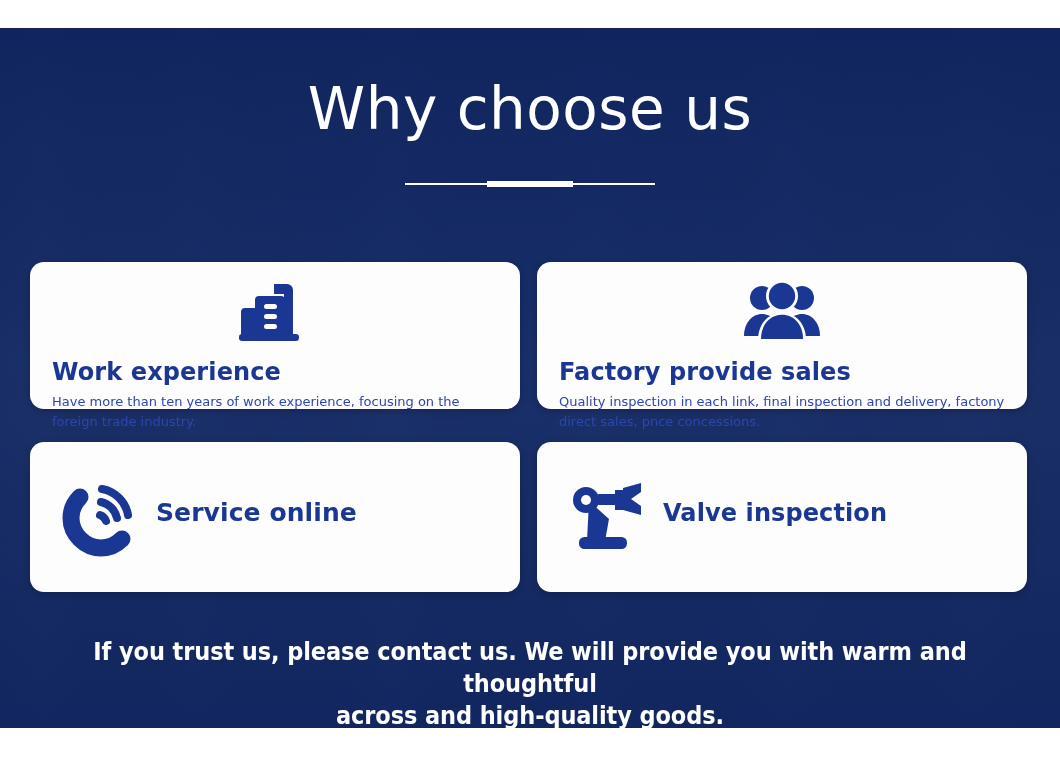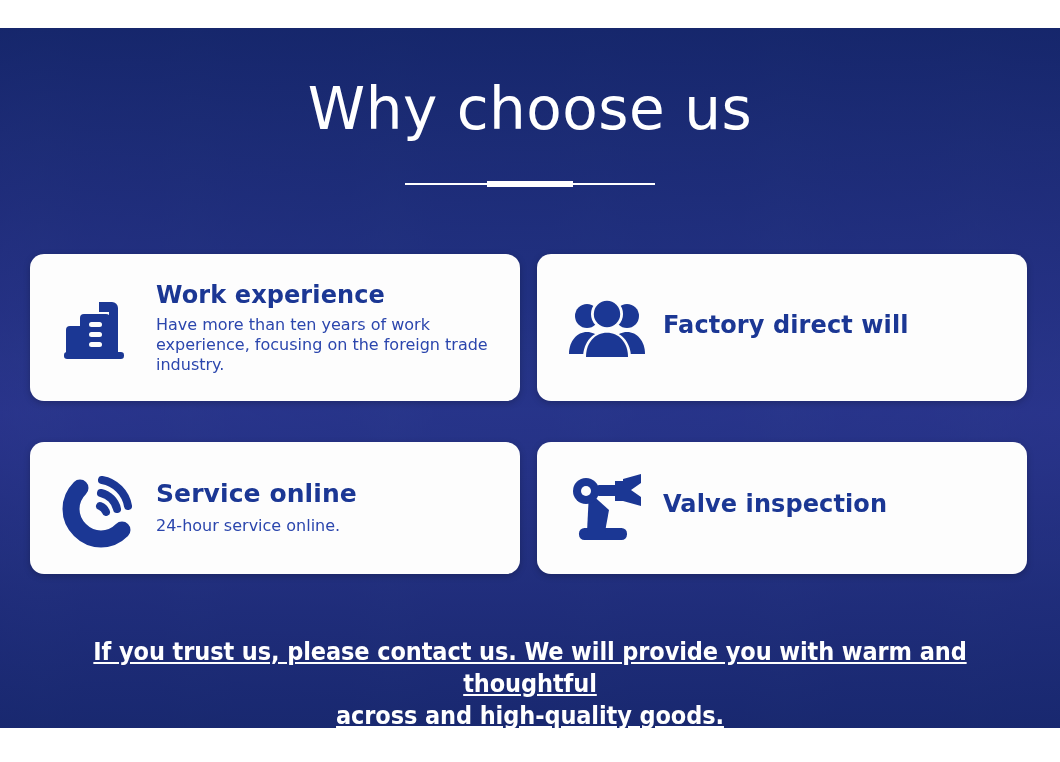--- a/index.html
+++ b/index.html
@@ -23,21 +23,21 @@
     overflow: hidden;
   }
 
   
   .blue-stage {
     position: absolute;
     left: 0;
     top: 28px;
     width: 1060px;
     height: 700px;
-    background: #8b5cf6;
+    background: #404040;
     overflow: hidden;
   }
 
   
   .bg-texture {
     position: absolute;
     inset: 0;
     opacity: 0.9;
     background:
       
@@ -143,22 +143,22 @@
     width: 490px;
     height: 147px;
     background: #fdfdfd;
     border-radius: 14px;
     box-shadow: 0 2px 7px rgba(0,0,0,0.22);
     display: flex;
     align-items: center;
     box-sizing: border-box;
     padding: 0 14px 0 22px;
   }
-  .card.r0 { top: 0; }
-  .card.r1 { top: 188px; height: 132px; }
+  .card.r0 { top: 8px; flex-direction: column; }
+  .card.r1 { top: 188px; height: 150px; }
   .card.c0 { left: 0; }
   .card.c1 { left: 507px; }
 
   .card-icon {
     flex: 0 0 auto;
     width: 96px;
     height: 96px;
     display: flex;
     align-items: center;
     justify-content: center;
@@ -176,21 +176,21 @@
     font-family: "DejaVu Sans", "Liberation Sans", sans-serif;
     font-size: 24px;
     line-height: 28px;
     font-weight: 700;
     color: #1b3794;
     letter-spacing: 0.1px;
   }
   .card-desc {
     margin: 0;
     font-family: "DejaVu Sans", "Liberation Sans", sans-serif;
-    font-size: 16px;
+    font-size: 13px;
     line-height: 20px;
     font-weight: 400;
     color: #2b46ad;
   }
   .card.r1 .card-title { margin-bottom: 8px; }
   .card.r1.c0 .card-title { font-size: 25px; }
 
   
   .footer-msg {
     position: absolute;
@@ -198,21 +198,21 @@
     top: 608px;
     width: 960px;
     text-align: center;
     font-family: "DejaVu Sans Condensed", "Liberation Sans Narrow", "Liberation Sans", sans-serif;
     font-size: 25px;
     line-height: 32px;
     font-weight: 700;
     color: #ffffff;
     letter-spacing: -0.1px;
   }
-  .footer-msg span { display: block; text-decoration: underline; }
+  .footer-msg span { display: block; }
 </style>
 </head>
 <body>
 
 <div id="banner">
 
   <div class="blue-stage">
 
     <div class="bg-texture"></div>
     <div class="bg-blue-wash"></div>
@@ -266,40 +266,40 @@
               <path d="M44 68 c0 -13 8 -22 18 -22 c10 0 18 9 18 22 z"></path>
 
               <circle cx="42" cy="28" r="16" fill="#fdfdfd"></circle>
               <path d="M18 72 c0 -16 10 -27 24 -27 c14 0 24 11 24 27 z" fill="#fdfdfd"></path>
               <circle cx="42" cy="28" r="13.2"></circle>
               <path d="M21 71 c0 -14.4 9 -24.2 21 -24.2 c12 0 21 9.8 21 24.2 z"></path>
             </g>
           </svg>
         </div>
         <div class="card-body">
-          <h2 class="card-title">Factory direct will</h2>
+          <h2 class="card-title">Factory provide sales</h2>
+          <p class="card-desc">Quality inspection in each link, final inspection and delivery, factony direct sales, pnce concessions.</p>
         </div>
       </div>
 
       <div class="card r1 c0">
         <div class="card-icon">
           <svg width="84" height="84" viewBox="0 0 84 84" aria-hidden="true">
             <g fill="none" stroke="#1b3794" stroke-linecap="round">
 
               <path d="M22 22 C10 34 10 52 22 64 C34 76 52 76 64 64" stroke-width="17" stroke-linecap="round"></path>
 
               <path d="M44 14 a32 32 0 0 1 26 26" stroke-width="8"></path>
               <path d="M43 27 a21 21 0 0 1 16 16" stroke-width="8"></path>
               <path d="M42 40 a10 10 0 0 1 6 6" stroke-width="8"></path>
             </g>
           </svg>
         </div>
         <div class="card-body">
           <h2 class="card-title">Service online</h2>
-          <p class="card-desc">24-hour service online.</p>
         </div>
       </div>
 
       <div class="card r1 c1">
         <div class="card-icon">
           <svg width="84" height="84" viewBox="0 0 84 84" aria-hidden="true">
             <g fill="#1b3794">
 
               <rect x="14" y="62" width="48" height="12" rx="5.5"></rect>
 

